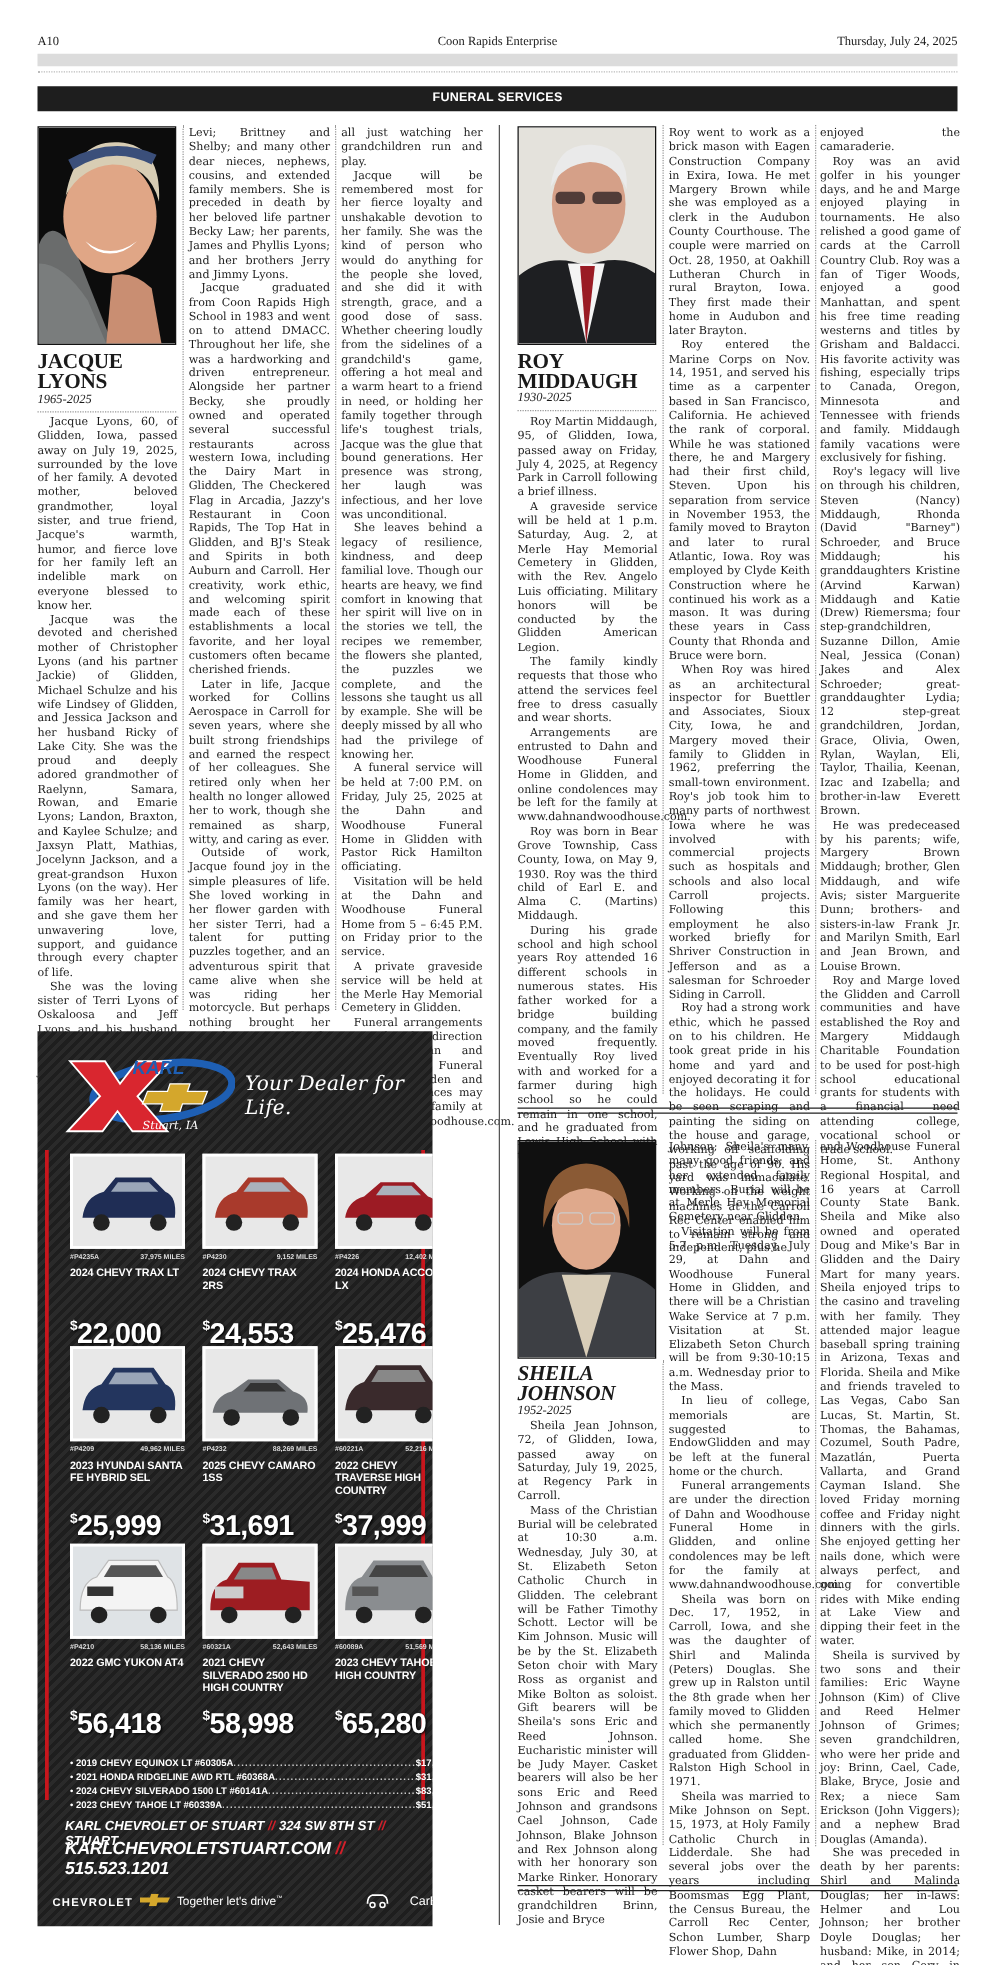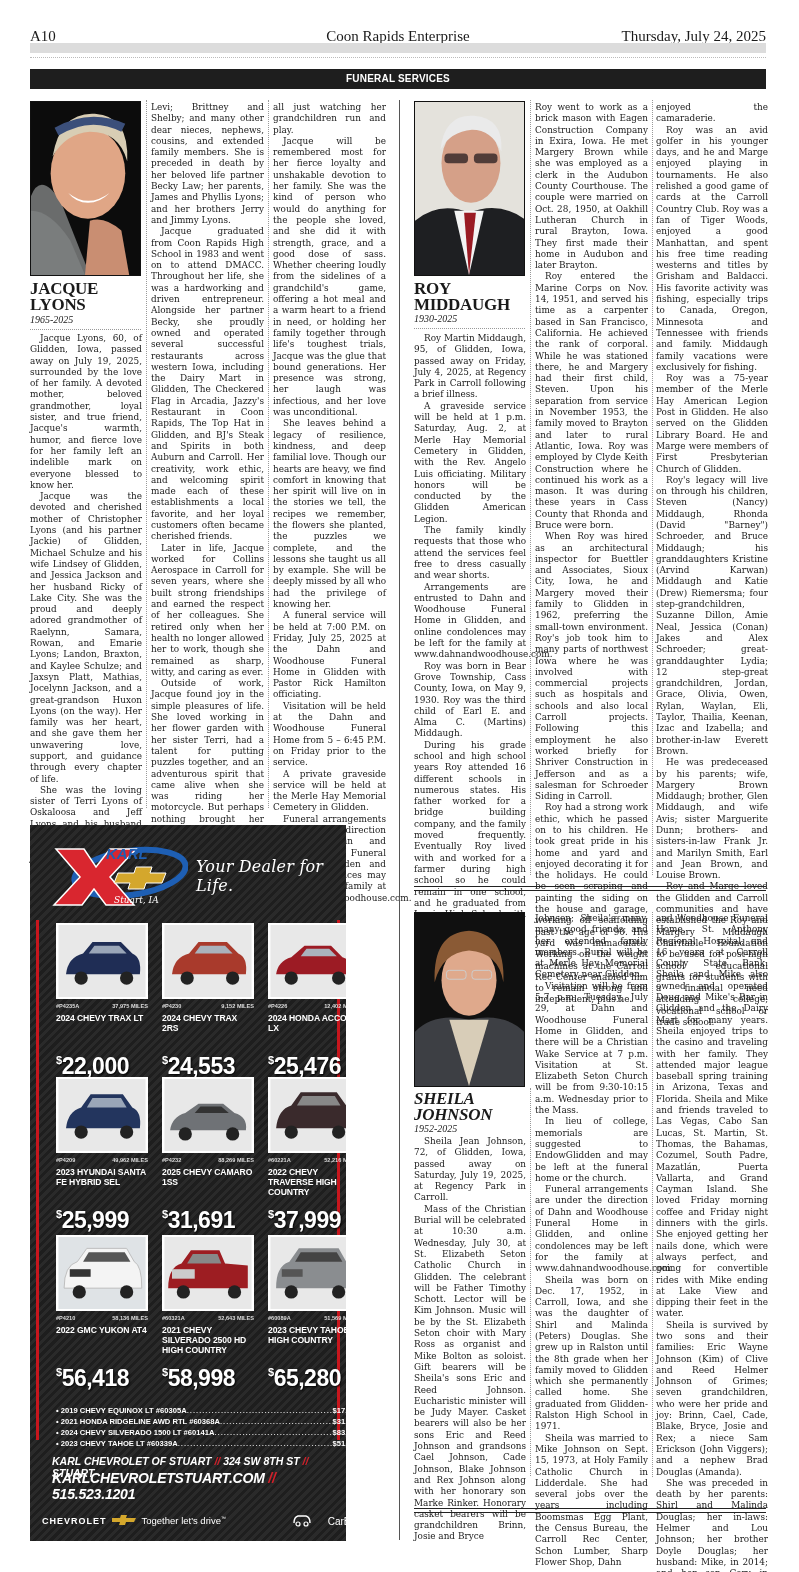--- a/index.html
+++ b/index.html
@@ -1,19 +1,19 @@
 <!DOCTYPE html>
 <html><head>
 <meta charset="utf-8">
 <style>
   * { box-sizing: border-box; margin: 0; padding: 0; }
   html, body { width: 799px; height: 1572px; background: #fff; overflow: hidden; }
   body { font-family: "DejaVu Serif", serif; color: #1a1a1a; position: relative; }
 
-  .masthead { position: absolute; left: 30px; top: 28px; width: 736px; height: 14px; font-family: "Liberation Serif", serif; font-size: 15px; }
+  .masthead { position: absolute; left: 30px; top: 28px; width: 736px; height: 14px; font-family: "Liberation Serif", serif; font-size: 10px; }
   .masthead .l { position: absolute; left: 0; top: 0; }
   .masthead .c { position: absolute; left: 0; right: 0; text-align: center; top: 0; }
   .masthead .r { position: absolute; right: 0; top: 0; }
   .grayband { position: absolute; left: 30px; top: 43px; width: 736px; height: 10px; background: #dcdcdc; }
   .dotline { position: absolute; left: 30px; top: 57px; width: 736px; border-top: 1px dotted #bbb; }
   .sectionbar { position: absolute; left: 30px; top: 69px; width: 736px; height: 20px; background: #1e1e1e; color: #fff; font-family: "Liberation Sans", sans-serif; font-weight: bold; font-size: 10px; text-align: center; line-height: 20px; letter-spacing: 0.2px; }
 
   .col { position: absolute; font-size: 8.9px; line-height: 11.3px; text-align: justify; hyphens: manual; }
   .col p { text-indent: 10px; margin: 0; }
   .col p.noind { text-indent: 0; }
@@ -141,21 +141,20 @@
 <div class="col" style="left:535px;top:102px;width:113px;">
   <p class="noind">Roy went to work as a brick mason with Eagen Construction Company in Exira, Iowa. He met Margery Brown while she was employed as a clerk in the Audubon County Courthouse. The couple were married on Oct. 28, 1950, at Oakhill Lutheran Church in rural Brayton, Iowa. They first made their home in Audubon and later Brayton.</p>
   <p>Roy entered the Marine Corps on Nov. 14, 1951, and served his time as a carpenter based in San Francisco, California. He achieved the rank of corporal. While he was stationed there, he and Margery had their first child, Steven. Upon his separation from service in November 1953, the family moved to Brayton and later to rural Atlantic, Iowa. Roy was employed by Clyde Keith Construction where he continued his work as a mason. It was during these years in Cass County that Rhonda and Bruce were born.</p>
   <p>When Roy was hired as an architectural inspector for Buettler and Associates, Sioux City, Iowa, he and Margery moved their family to Glidden in 1962, preferring the small-town environment. Roy's job took him to many parts of northwest Iowa where he was involved with commercial projects such as hospitals and schools and also local Carroll projects. Following this employment he also worked briefly for Shriver Construction in Jefferson and as a salesman for Schroeder Siding in Carroll.</p>
   <p>Roy had a strong work ethic, which he passed on to his children. He took great pride in his home and yard and enjoyed decorating it for the holidays. He could be seen scraping and painting the siding on the house and garage, working off scaffolding past the age of 90. His yard was immaculate. Working on the weight machines at the Carroll Rec Center enabled him to remain strong and independent, plus he</p>
 </div>
 <div class="vdots" style="left:652px;top:100px;height:775px;"></div>
 <div class="col" style="left:656px;top:102px;width:112px;">
   <p class="noind">enjoyed the camaraderie.</p>
   <p>Roy was an avid golfer in his younger days, and he and Marge enjoyed playing in tournaments. He also relished a good game of cards at the Carroll Country Club. Roy was a fan of Tiger Woods, enjoyed a good Manhattan, and spent his free time reading westerns and titles by Grisham and Baldacci. His favorite activity was fishing, especially trips to Canada, Oregon, Minnesota and Tennessee with friends and family. Middaugh family vacations were exclusively for fishing.</p>
-  <p>Roy was a 75-year member of the Merle Hay American Legion Post in Glidden. He also served on the Glidden Library Board. He and Marge were members of First Presbyterian Church of Glidden.</p>
   <p>Roy's legacy will live on through his children, Steven (Nancy) Middaugh, Rhonda (David "Barney") Schroeder, and Bruce Middaugh; his granddaughters Kristine (Arvind Karwan) Middaugh and Katie (Drew) Riemersma; four step-grandchildren, Suzanne Dillon, Amie Neal, Jessica (Conan) Jakes and Alex Schroeder; great-granddaughter Lydia; 12 step-great grandchildren, Jordan, Grace, Olivia, Owen, Rylan, Waylan, Eli, Taylor, Thailia, Keenan, Izac and Izabella; and brother-in-law Everett Brown.</p>
   <p>He was predeceased by his parents; wife, Margery Brown Middaugh; brother, Glen Middaugh, and wife Avis; sister Marguerite Dunn; brothers- and sisters-in-law Frank Jr. and Marilyn Smith, Earl and Jean Brown, and Louise Brown.</p>
   <p>Roy and Marge loved the Glidden and Carroll communities and have established the Roy and Margery Middaugh Charitable Foundation to be used for post-high school educational grants for students with a financial need attending college, vocational school or trade school.</p>
 </div>
 
 <div class="dbl-rule" style="left:414px;top:886px;width:352px;"></div>
 
 <div class="photo" style="left:414px;top:912px;width:111px;height:175px;">
   <svg viewBox="0 0 111 175" preserveAspectRatio="none">
     <rect width="111" height="175" fill="#101010"></rect>

